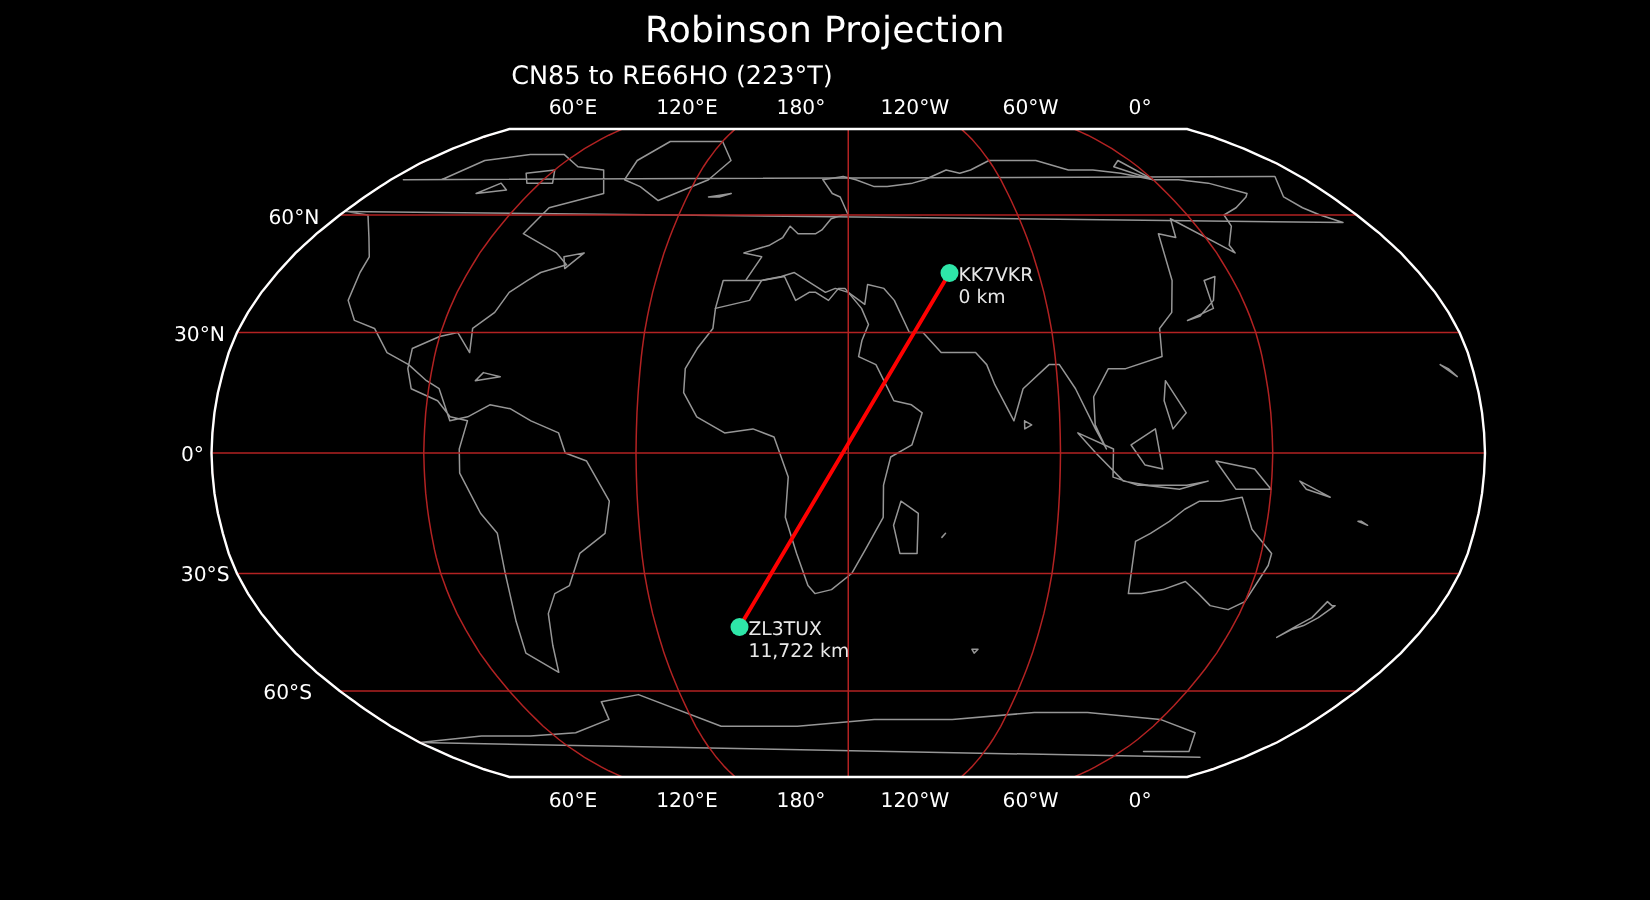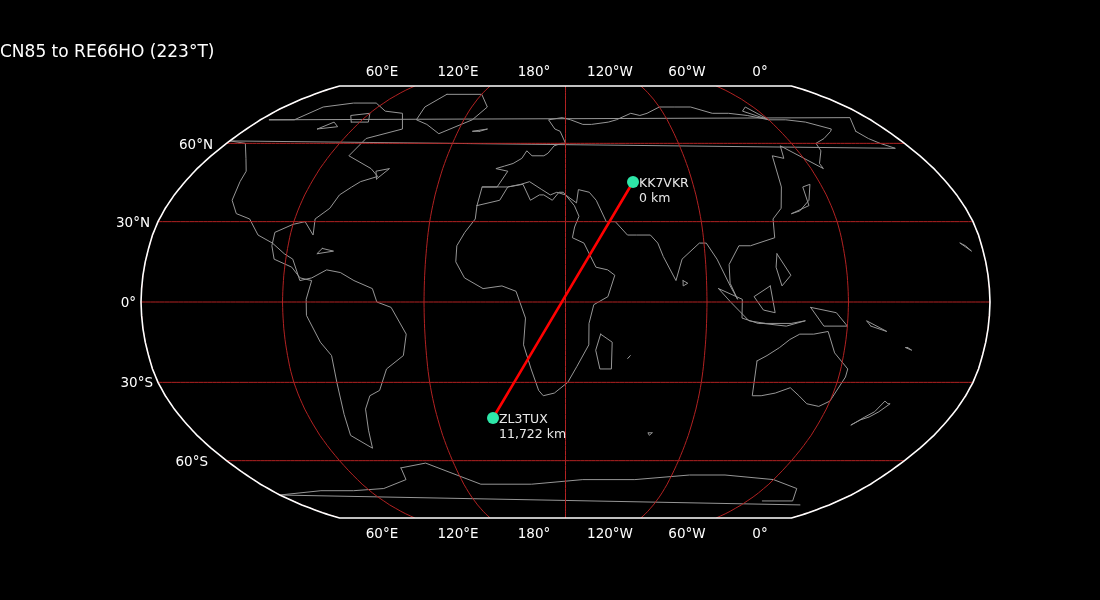--- a/index.html
+++ b/index.html
@@ -3,32 +3,33 @@
 <meta charset="utf-8">
 <style>
   html,body{margin:0;padding:0;background:#000;}
   body{width:1100px;height:600px;overflow:hidden;font-family:"DejaVu Sans","Liberation Sans",sans-serif;}
   #stage{position:relative;width:1100px;height:600px;background:#000;}
   #title{
     position:absolute;left:0;top:6px;width:1100px;text-align:center;
     color:#ffffff;font-size:24px;letter-spacing:.2px;
   }
   #subtitle{
-    position:absolute;left:0;top:41px;width:896px;text-align:left;
+    position:absolute;left:0;top:41px;width:896px;text-align:center;
     color:#ffffff;font-size:17px;
   }
   #mapsvg{position:absolute;left:0;top:0;width:1100px;height:600px;}
   .axlabel{fill:#ffffff;font-size:13.5px;font-family:"DejaVu Sans","Liberation Sans",sans-serif;}
   .ptlabel{fill:#e8e8e8;font-size:12.5px;font-family:"DejaVu Sans","Liberation Sans",sans-serif;}
 </style>
 </head>
 <body>
 
 <div id="stage">
 
+  <div id="title">Robinson Projection</div>
   <div id="subtitle">CN85 to RE66HO (223°T)</div>
 
   <svg id="mapsvg" viewBox="0 0 1100 600">
     <defs>
       <clipPath id="mapclip">
           <path id="clipshape" d="M791.42 518.00L794.81 516.97L798.21 515.94L801.61 514.90L805.00 513.87L808.40 512.84L812.57 511.25L816.74 509.67L820.90 508.08L825.07 506.50L829.24 504.91L833.65 502.93L838.05 500.95L842.46 498.97L846.87 497.00L851.27 495.02L855.13 492.85L858.98 490.69L862.84 488.52L866.69 486.36L870.55 484.20L874.04 481.90L877.52 479.60L881.01 477.30L884.50 475.00L887.99 472.70L891.30 470.30L894.60 467.89L897.90 465.49L901.20 463.08L904.51 460.67L907.60 458.18L910.69 455.69L913.78 453.20L916.87 450.70L919.96 448.21L922.75 445.65L925.54 443.09L928.34 440.53L931.13 437.96L933.92 435.40L936.33 432.79L938.73 430.17L941.13 427.56L943.53 424.95L945.94 422.33L948.09 419.69L950.25 417.04L952.41 414.39L954.56 411.74L956.72 409.09L958.51 406.42L960.30 403.75L962.09 401.08L963.88 398.41L965.68 395.74L967.14 393.07L968.61 390.39L970.08 387.71L971.55 385.03L973.02 382.35L974.12 379.67L975.23 377.00L976.33 374.32L977.43 371.64L978.54 368.96L979.32 366.28L980.10 363.60L980.88 360.92L981.66 358.25L982.44 355.57L983.11 352.89L983.77 350.21L984.43 347.53L985.09 344.85L985.75 342.18L986.21 339.50L986.67 336.82L987.13 334.14L987.59 331.46L988.05 328.78L988.32 326.11L988.59 323.43L988.86 320.75L989.13 318.07L989.41 315.39L989.52 312.71L989.64 310.04L989.76 307.36L989.88 304.68L990.00 302.00L989.88 299.32L989.76 296.64L989.64 293.96L989.52 291.29L989.41 288.61L989.13 285.93L988.86 283.25L988.59 280.57L988.32 277.89L988.05 275.22L987.59 272.54L987.13 269.86L986.67 267.18L986.21 264.50L985.75 261.82L985.09 259.15L984.43 256.47L983.77 253.79L983.11 251.11L982.44 248.43L981.66 245.75L980.88 243.08L980.10 240.40L979.32 237.72L978.54 235.04L977.43 232.36L976.33 229.68L975.23 227.00L974.12 224.33L973.02 221.65L971.55 218.97L970.08 216.29L968.61 213.61L967.14 210.93L965.68 208.26L963.88 205.59L962.09 202.92L960.30 200.25L958.51 197.58L956.72 194.91L954.56 192.26L952.41 189.61L950.25 186.96L948.09 184.31L945.94 181.67L943.53 179.05L941.13 176.44L938.73 173.83L936.33 171.21L933.92 168.60L931.13 166.04L928.34 163.47L925.54 160.91L922.75 158.35L919.96 155.79L916.87 153.30L913.78 150.80L910.69 148.31L907.60 145.82L904.51 143.33L901.20 140.92L897.90 138.51L894.60 136.11L891.30 133.70L887.99 131.30L884.50 129.00L881.01 126.70L877.52 124.40L874.04 122.10L870.55 119.80L866.69 117.64L862.84 115.48L858.98 113.31L855.13 111.15L851.27 108.98L846.87 107.00L842.46 105.03L838.05 103.05L833.65 101.07L829.24 99.09L825.07 97.50L820.90 95.92L816.74 94.33L812.57 92.75L808.40 91.16L805.00 90.13L801.61 89.10L798.21 88.06L794.81 87.03L791.42 86.00L339.58 86.00L336.19 87.03L332.79 88.06L329.39 89.10L326.00 90.13L322.60 91.16L318.43 92.75L314.26 94.33L310.10 95.92L305.93 97.50L301.76 99.09L297.35 101.07L292.95 103.05L288.54 105.03L284.13 107.00L279.73 108.98L275.87 111.15L272.02 113.31L268.16 115.48L264.31 117.64L260.45 119.80L256.96 122.10L253.48 124.40L249.99 126.70L246.50 129.00L243.01 131.30L239.70 133.70L236.40 136.11L233.10 138.51L229.80 140.92L226.49 143.33L223.40 145.82L220.31 148.31L217.22 150.80L214.13 153.30L211.04 155.79L208.25 158.35L205.46 160.91L202.66 163.47L199.87 166.04L197.08 168.60L194.67 171.21L192.27 173.83L189.87 176.44L187.47 179.05L185.06 181.67L182.91 184.31L180.75 186.96L178.59 189.61L176.44 192.26L174.28 194.91L172.49 197.58L170.70 200.25L168.91 202.92L167.12 205.59L165.32 208.26L163.86 210.93L162.39 213.61L160.92 216.29L159.45 218.97L157.98 221.65L156.88 224.33L155.77 227.00L154.67 229.68L153.57 232.36L152.46 235.04L151.68 237.72L150.90 240.40L150.12 243.08L149.34 245.75L148.56 248.43L147.89 251.11L147.23 253.79L146.57 256.47L145.91 259.15L145.25 261.82L144.79 264.50L144.33 267.18L143.87 269.86L143.41 272.54L142.95 275.22L142.68 277.89L142.41 280.57L142.14 283.25L141.87 285.93L141.59 288.61L141.48 291.29L141.36 293.96L141.24 296.64L141.12 299.32L141.00 302.00L141.12 304.68L141.24 307.36L141.36 310.04L141.48 312.71L141.59 315.39L141.87 318.07L142.14 320.75L142.41 323.43L142.68 326.11L142.95 328.78L143.41 331.46L143.87 334.14L144.33 336.82L144.79 339.50L145.25 342.18L145.91 344.85L146.57 347.53L147.23 350.21L147.89 352.89L148.56 355.57L149.34 358.25L150.12 360.92L150.90 363.60L151.68 366.28L152.46 368.96L153.57 371.64L154.67 374.32L155.77 377.00L156.88 379.67L157.98 382.35L159.45 385.03L160.92 387.71L162.39 390.39L163.86 393.07L165.32 395.74L167.12 398.41L168.91 401.08L170.70 403.75L172.49 406.42L174.28 409.09L176.44 411.74L178.59 414.39L180.75 417.04L182.91 419.69L185.06 422.33L187.47 424.95L189.87 427.56L192.27 430.17L194.67 432.79L197.08 435.40L199.87 437.96L202.66 440.53L205.46 443.09L208.25 445.65L211.04 448.21L214.13 450.70L217.22 453.20L220.31 455.69L223.40 458.18L226.49 460.67L229.80 463.08L233.10 465.49L236.40 467.89L239.70 470.30L243.01 472.70L246.50 475.00L249.99 477.30L253.48 479.60L256.96 481.90L260.45 484.20L264.31 486.36L268.16 488.52L272.02 490.69L275.87 492.85L279.73 495.02L284.13 497.00L288.54 498.97L292.95 500.95L297.35 502.93L301.76 504.91L305.93 506.50L310.10 508.08L314.26 509.67L318.43 511.25L322.60 512.84L326.00 513.87L329.39 514.90L332.79 515.94L336.19 516.97L339.58 518.00Z"></path>
         </clipPath>
     </defs>
 
     <g clip-path="url(#mapclip)">

